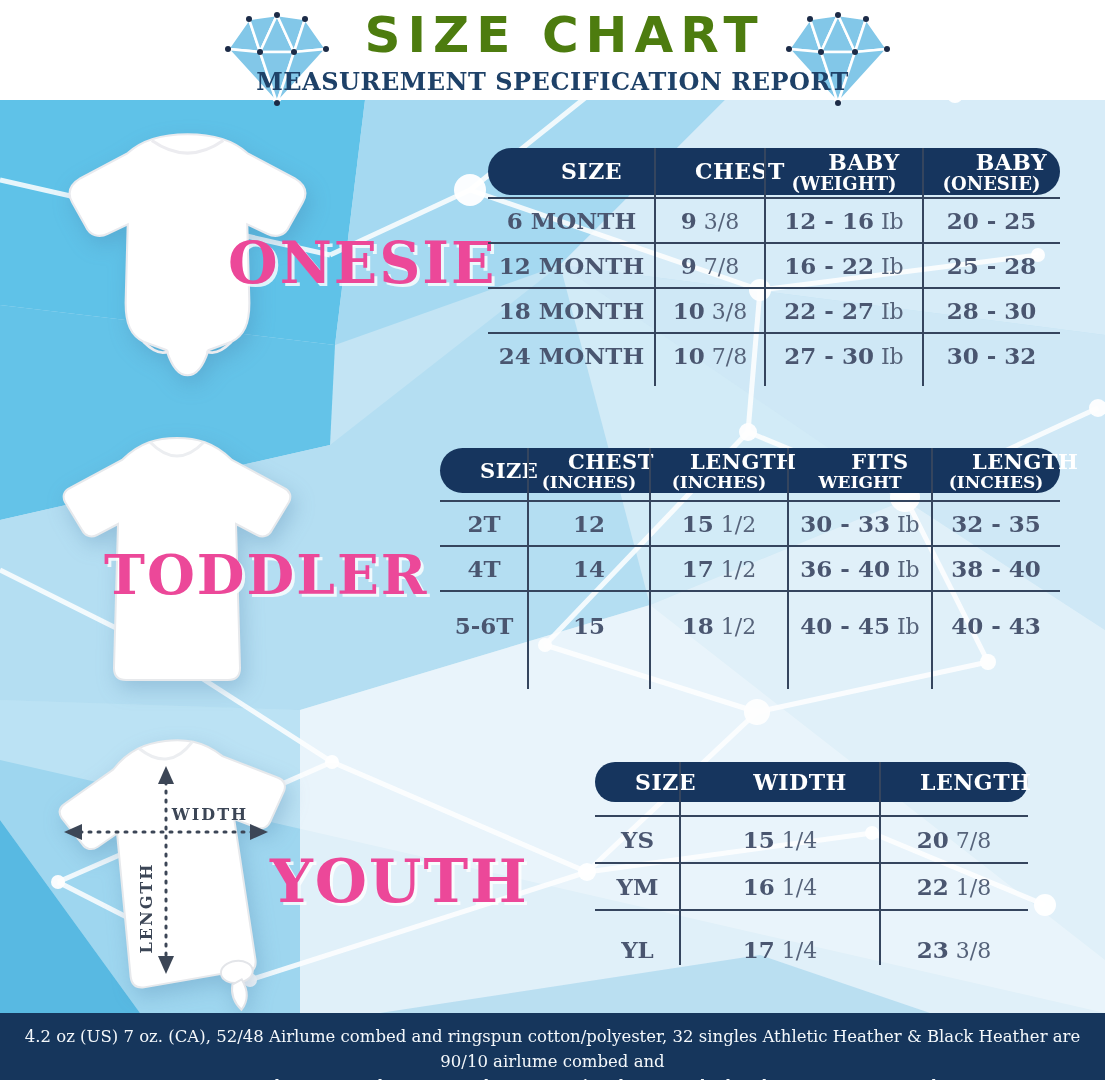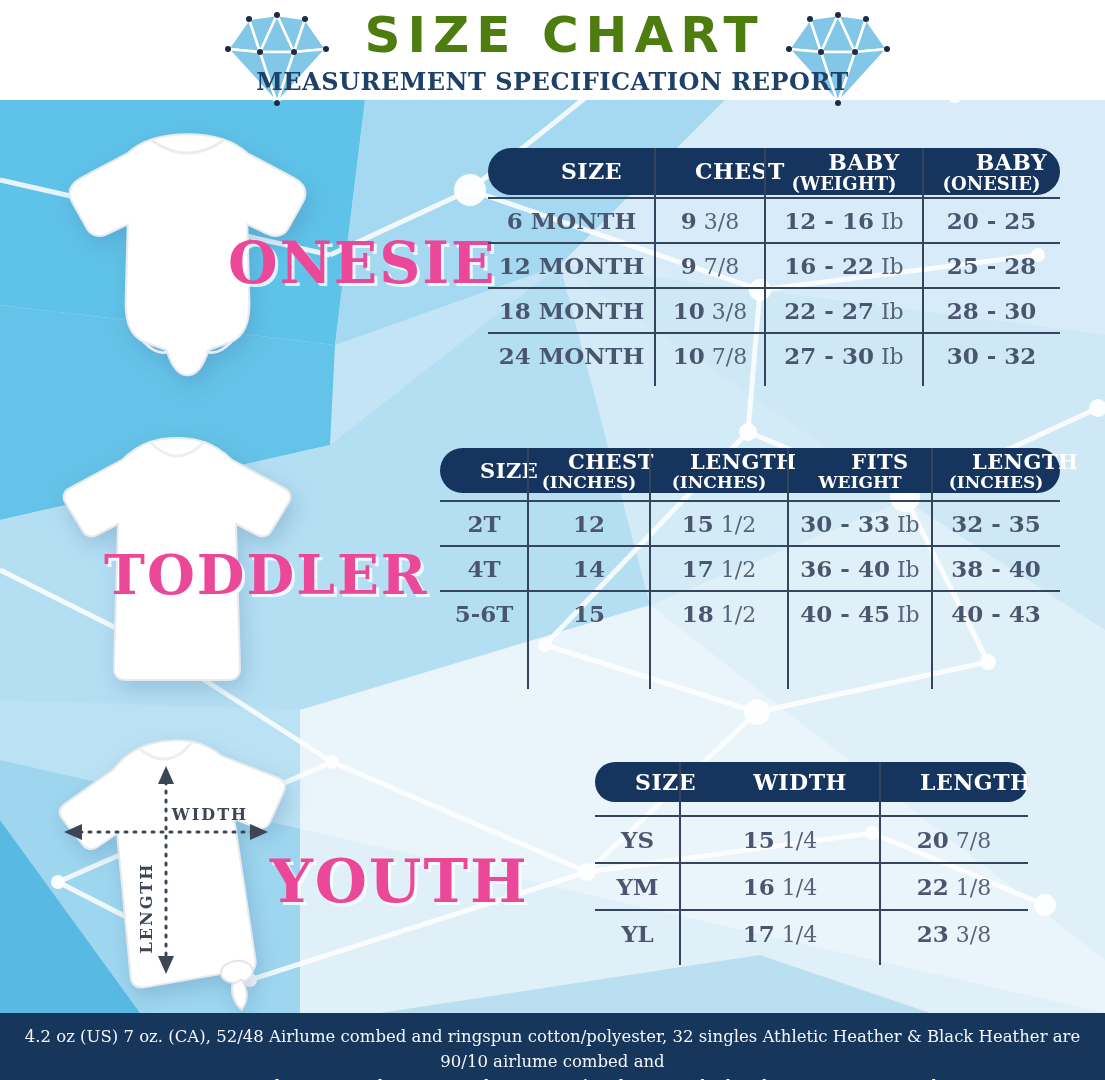--- a/index.html
+++ b/index.html
@@ -310,21 +310,21 @@
           <div class="td"><span>30</span><span> -</span><span> 33</span><span class="lt"> Ib</span></div>
           <div class="td"><span>32</span><span> -</span><span> 35</span></div>
         </div>
         <div class="tr" style="grid-template-columns: 88px 122px 138px 144px 128px;">
           <div class="td"><span>4T</span></div>
           <div class="td"><span>14</span></div>
           <div class="td"><span>17</span><span class="lt"> 1/2</span></div>
           <div class="td"><span>36</span><span> -</span><span> 40</span><span class="lt"> Ib</span></div>
           <div class="td"><span>38</span><span> -</span><span> 40</span></div>
         </div>
-        <div class="tr" style="grid-template-columns: 88px 122px 138px 144px 128px;">
+        <div class="tr" style="grid-template-columns: 88px 122px 138px 144px 128px; margin-top: 12px;">
           <div class="td"><span>5-6T</span></div>
           <div class="td"><span>15</span></div>
           <div class="td"><span>18</span><span class="lt"> 1/2</span></div>
           <div class="td"><span>40</span><span> -</span><span> 45</span><span class="lt"> Ib</span></div>
           <div class="td"><span>40</span><span> -</span><span> 43</span></div>
         </div>
       </div>
   <div class="vline" style="left: 87px; height: 241px;"></div>
       <div class="vline" style="left: 209px; height: 241px;"></div>
       <div class="vline" style="left: 347px; height: 241px;"></div>
@@ -346,21 +346,21 @@
         <div class="tr" style="grid-template-columns: 85px 200px 148px;">
           <div class="td"><span>YS</span></div>
           <div class="td"><span>15</span><span class="lt"> 1/4</span></div>
           <div class="td"><span>20</span><span class="lt"> 7/8</span></div>
         </div>
         <div class="tr" style="grid-template-columns: 85px 200px 148px;">
           <div class="td"><span>YM</span></div>
           <div class="td"><span>16</span><span class="lt"> 1/4</span></div>
           <div class="td"><span>22</span><span class="lt"> 1/8</span></div>
         </div>
-        <div class="tr" style="grid-template-columns: 85px 200px 148px;">
+        <div class="tr" style="grid-template-columns: 85px 200px 148px; margin-top: 16px;">
           <div class="td"><span>YL</span></div>
           <div class="td"><span>17</span><span class="lt"> 1/4</span></div>
           <div class="td"><span>23</span><span class="lt"> 3/8</span></div>
         </div>
       </div>
   <div class="vline" style="left: 84px; height: 203px;"></div>
       <div class="vline" style="left: 284px; height: 203px;"></div>
     </div>
 
   <div class="footer">

